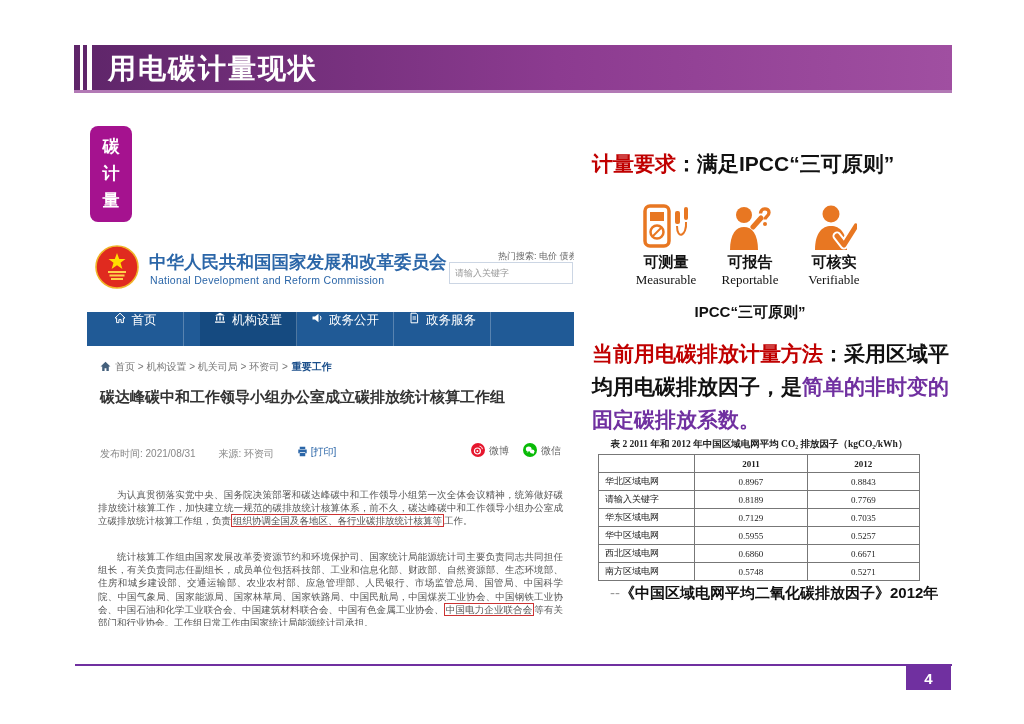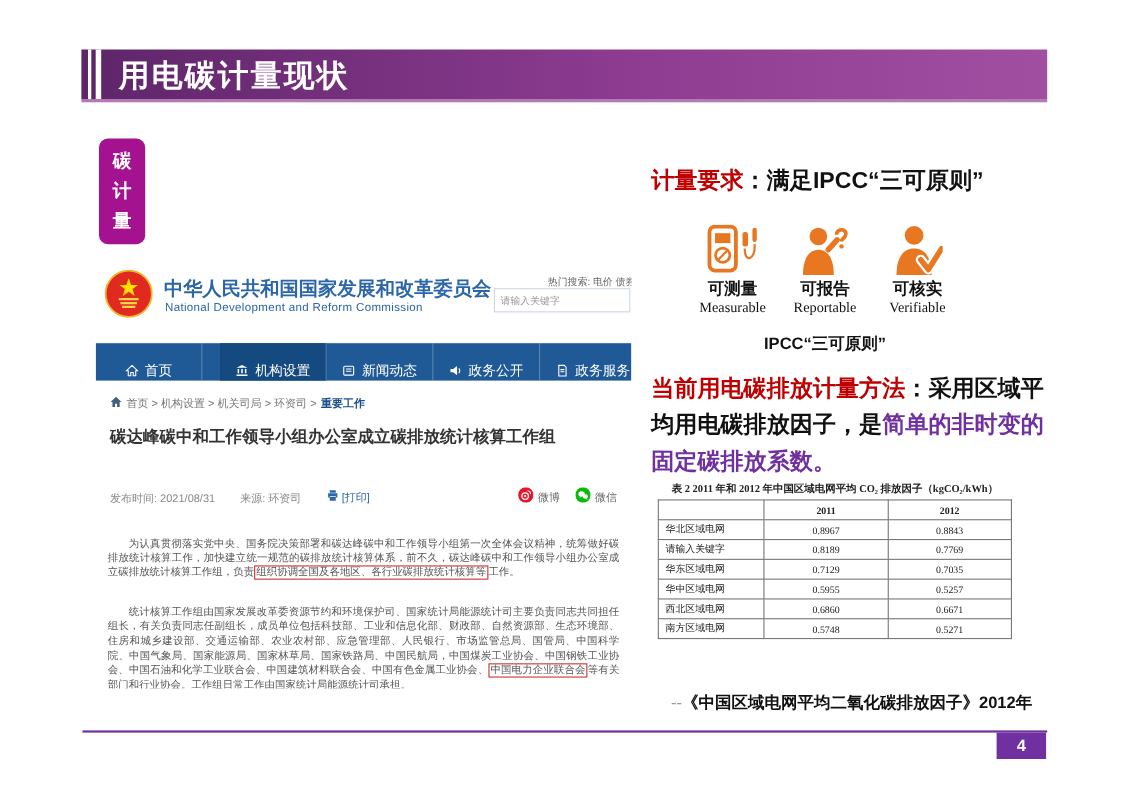--- a/index.html
+++ b/index.html
@@ -28,21 +28,21 @@
   .site{position:absolute;left:87px;top:238px;width:487px;height:388px;background:#fff;overflow:hidden;}
   .emblem{position:absolute;left:8px;top:7px;}
   .org-cn{position:absolute;left:62px;top:12px;font-size:17.5px;font-weight:bold;color:#2b66a8;white-space:nowrap;}
   .org-en{position:absolute;left:63px;top:36px;font-size:10.5px;color:#2b66a8;letter-spacing:.3px;white-space:nowrap;}
   .hot-search{position:absolute;left:411px;top:12px;font-size:9px;color:#666;white-space:nowrap;}
   .search-box{position:absolute;left:362px;top:24px;width:124px;height:22px;border:1px solid #ccd6e4;
     font-size:9px;color:#333;padding:0 5px;box-sizing:border-box;outline:none;font-family:inherit;}
   .search-box::placeholder{color:#999;}
 
   .site-nav{position:absolute;left:0;top:74px;width:100%;height:34px;background:#205a96;display:flex;}
-  .nav-item{flex:0 0 97px;display:flex;align-items:flex-end;justify-content:center;gap:6px;color:#fff;
+  .nav-item{flex:0 0 97px;display:flex;align-items:flex-start;justify-content:center;gap:6px;color:#fff;
     font-size:12.5px;border-right:1px solid rgba(255,255,255,.25);box-sizing:border-box;cursor:pointer;}
   .nav-item.active{background:#154a80;margin-left:16px;}
 
   .crumbs{position:absolute;left:13px;top:122px;font-size:10px;color:#777;display:flex;align-items:center;gap:4px;white-space:nowrap;}
   .crumb-current{color:#1a4e8a;font-weight:bold;}
 
   .art-title{position:absolute;left:13px;top:150px;width:460px;font-size:15px;font-weight:bold;color:#333;}
 
   .meta{position:absolute;left:13px;top:207px;width:461px;font-size:10px;color:#888;}
   .meta .m{margin-right:20px;}
@@ -72,21 +72,21 @@
     line-height:33px;color:#111;}
 
   .table-block{position:absolute;left:598px;top:438px;width:322px;
     font-family:"Liberation Serif","DejaVu Serif",serif;color:#222;}
   .tbl-title{font-size:9.5px;font-weight:bold;text-align:center;margin-bottom:3px;white-space:nowrap;}
   .etable{width:100%;border-collapse:collapse;}
   .etable th,.etable td{border:1px solid #777;font-size:9px;height:15px;font-weight:normal;text-align:center;padding:1px 2px;}
   .etable th{font-weight:bold;}
   .etable td.region{text-align:left;padding-left:6px;width:30%;}
 
-  .source-note{position:absolute;left:610px;top:584px;font-size:15px;font-weight:bold;color:#111;white-space:nowrap;margin-top:46px;}
+  .source-note{position:absolute;left:610px;top:584px;font-size:15px;font-weight:bold;color:#111;white-space:nowrap;}
   .dash{color:#999;font-weight:normal;}
 
   
   .footer-line{position:absolute;left:75px;top:664px;width:877px;height:2px;background:#7030a0;}
   .page-box{position:absolute;left:906px;top:666px;width:45px;height:24px;background:#7030a0;color:#fff;
     font-size:15px;font-weight:bold;display:flex;align-items:center;justify-content:center;}
 </style>
 </head>
 <body>
 
@@ -121,27 +121,20 @@
         <span><svg width="12" height="12" viewBox="0 0 12 12">
               <path d="M6 1.2 L11 6 H9.4 V10.6 H7.1 V7.6 H4.9 V10.6 H2.6 V6 H1 Z" fill="none" stroke="#fff" stroke-width="1"></path>
             </svg></span>
         <span>首页</span>
       </div>
       <div class="nav-item active">
         <span><svg width="12" height="12" viewBox="0 0 12 12">
               <path d="M6 0.8 L11 3.4 H1 Z M2 4.4 H3.4 V8.4 H2 Z M5.3 4.4 H6.7 V8.4 H5.3 Z M8.6 4.4 H10 V8.4 H8.6 Z M1 9.4 H11 V10.8 H1 Z" fill="#fff"></path>
             </svg></span>
         <span>机构设置</span>
-      </div>
-      <div class="nav-item">
-        <span><svg width="12" height="12" viewBox="0 0 12 12">
-              <rect x="1.5" y="2" width="9" height="8" rx="1" fill="none" stroke="#fff" stroke-width="1"></rect>
-              <path d="M3.5 4.5 H8.5 M3.5 6.5 H8.5" stroke="#fff" stroke-width="1"></path>
-            </svg></span>
-        <span>新闻动态</span>
       </div>
       <div class="nav-item">
         <span><svg width="12" height="12" viewBox="0 0 12 12">
               <path d="M1.5 4.5 H4 L7.5 1.8 V10.2 L4 7.5 H1.5 Z" fill="#fff"></path>
               <path d="M9 3.8 C10.3 5 10.3 7 9 8.2" stroke="#fff" stroke-width="1" fill="none"></path>
             </svg></span>
         <span>政务公开</span>
       </div>
       <div class="nav-item">
         <span><svg width="12" height="12" viewBox="0 0 12 12">

